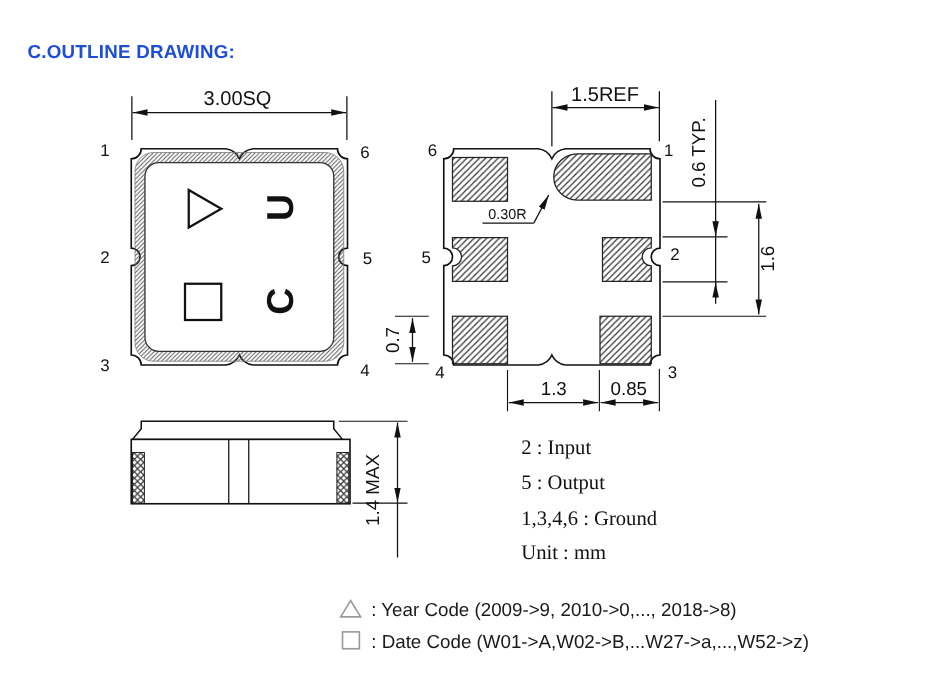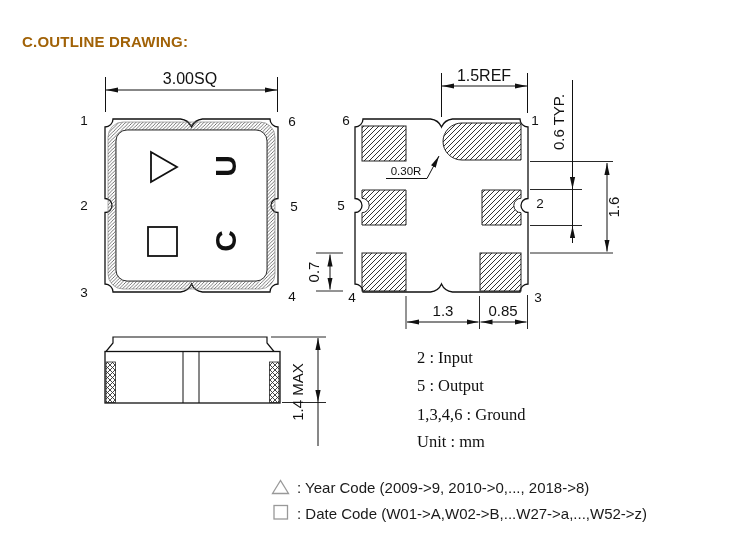--- a/index.html
+++ b/index.html
@@ -1,18 +1,18 @@
 <!DOCTYPE html>
 <html><head>
 <meta charset="utf-8">
 <style>
   html,body{margin:0;padding:0;background:#fff;}
   .canvas{position:relative;width:741px;height:547px;background:#ffffff;overflow:hidden;
           font-family:"Liberation Sans",sans-serif;}
-  .title{position:absolute;left:22px;top:33px;font-size:15px;font-weight:bold;color:#a16207;
+  .title{position:absolute;left:22px;top:33px;font-size:15px;font-weight:bold;color:#1d4ed8;
          letter-spacing:.2px;}
   svg{position:absolute;left:0;top:0;}
   svg text{font-family:"Liberation Sans",sans-serif;fill:#111;}
   text.dim{font-size:15px;}
   text.dim-lg{font-size:16px;}
   text.dim-sm{font-size:11.5px;}
   text.pin{font-size:13.5px;}
   text.logo{font-size:30px;font-weight:bold;}
   text.note{font-family:"Liberation Serif",serif;font-size:16.5px;}
   text.legend{font-size:15px;fill:#1a1a1a;}

